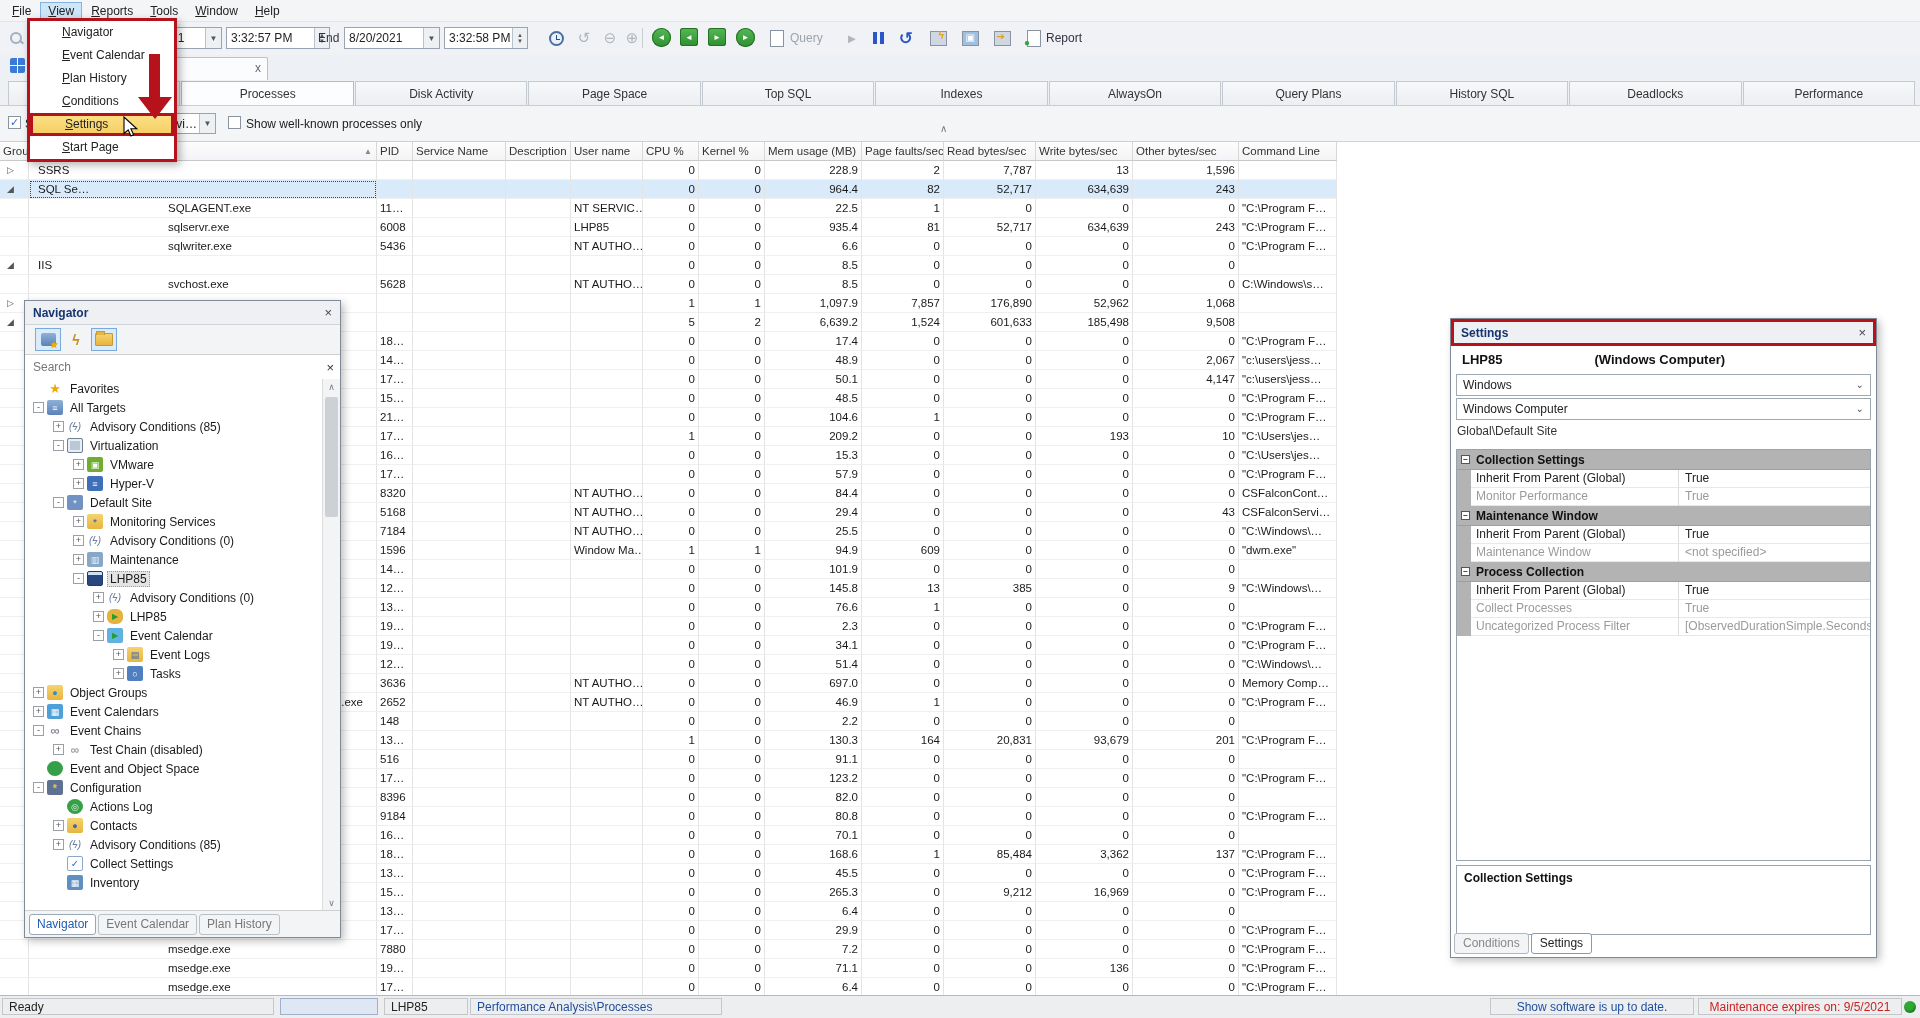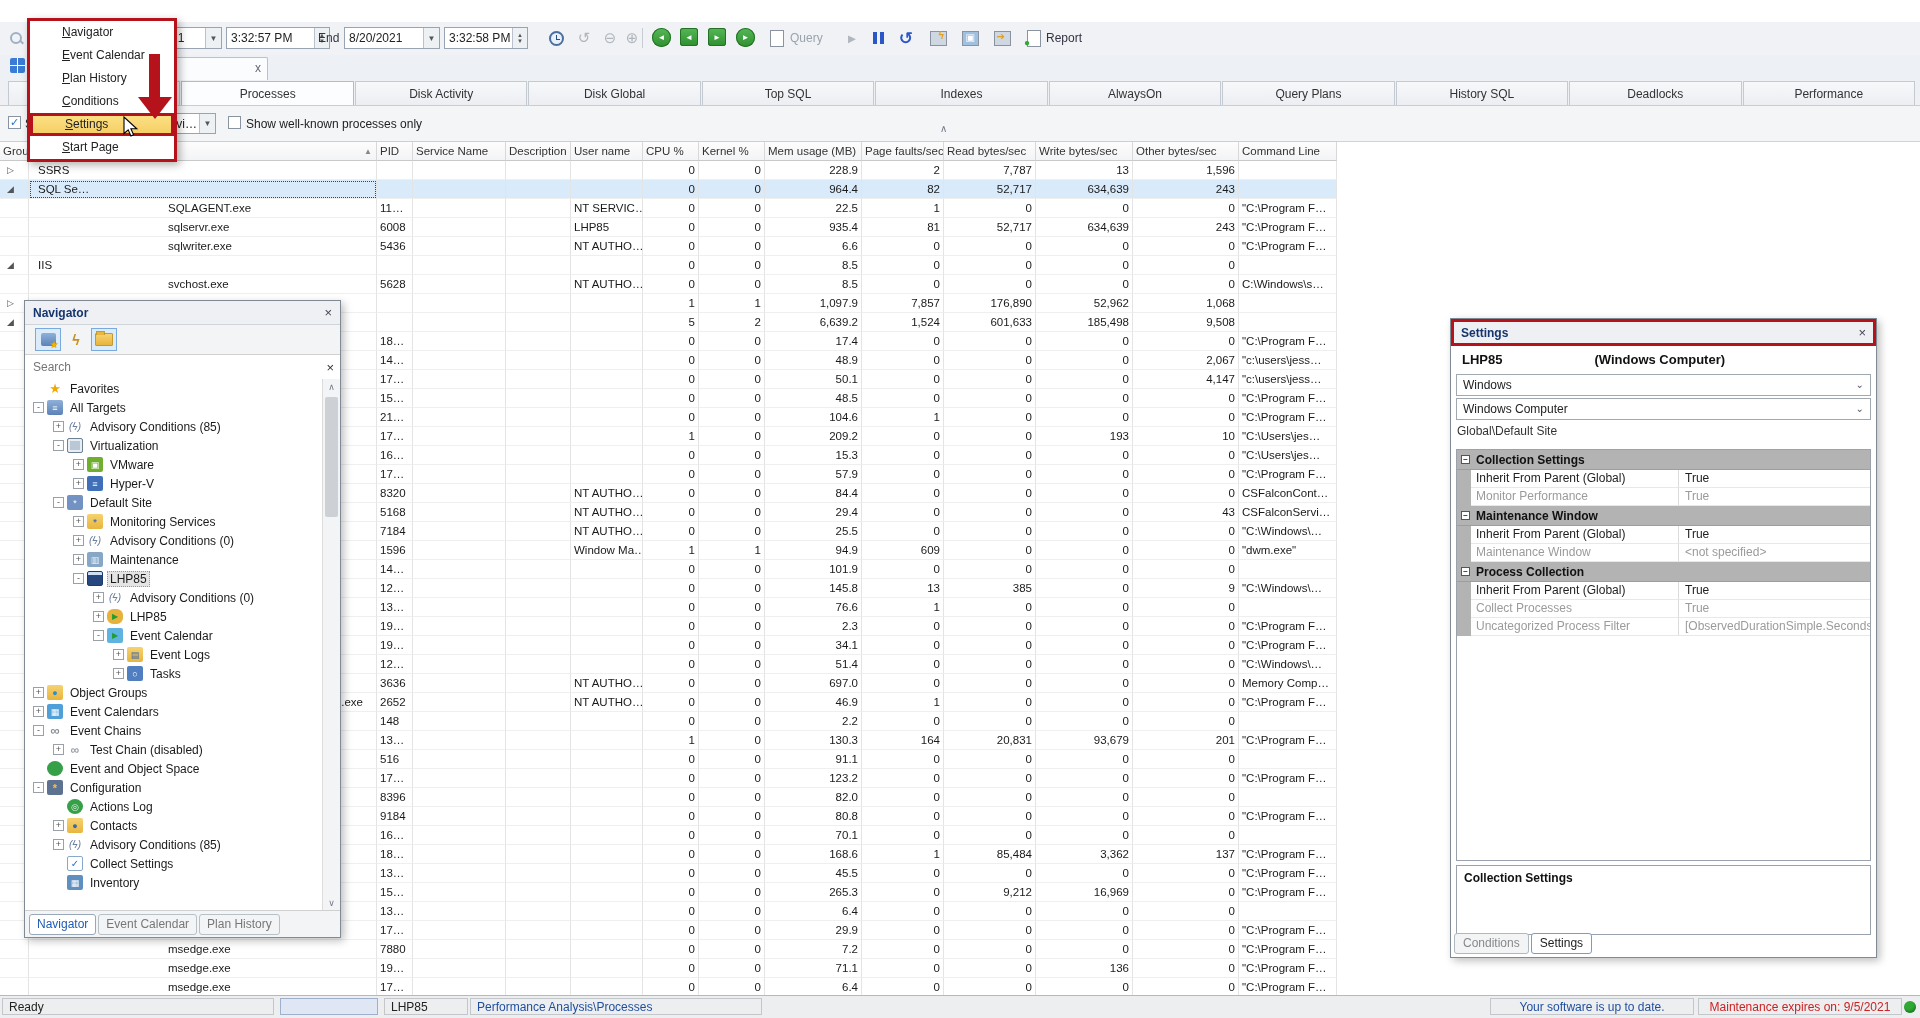--- a/index.html
+++ b/index.html
@@ -203,20 +203,28 @@
   #annot-arrow-head{position:absolute;left:138px;top:97px;width:0;height:0;z-index:46;
                     border-left:17px solid transparent;border-right:17px solid transparent;
                     border-top:22px solid var(--annotation-red,#b5121b);}
   #cursor{position:absolute;left:120px;top:116px;z-index:50;}
 </style>
 </head>
 <body>
 
 <div id="app">
 
+  <div id="menubar">
+      <div class="mb-item"><u>F</u>ile</div>
+      <div class="mb-item active"><u>V</u>iew</div>
+      <div class="mb-item"><u>R</u>eports</div>
+      <div class="mb-item"><u>T</u>ools</div>
+      <div class="mb-item"><u>W</u>indow</div>
+      <div class="mb-item"><u>H</u>elp</div>
+    </div>
 
   <div id="toolbar">
     <span class="tico" style="left:6px;">
         <span class="mag"></span>
       </span>
 
     <div class="tinput" style="left:126px;width:96px;">
       <span>8/20/2021</span>
       <span class="dd-btn">▼</span>
     </div>
@@ -288,21 +296,21 @@
     <span id="dash-grid-icon"></span>
     <div id="doctab">
       <span class="close">x</span>
     </div>
   </div>
 
   <div id="viewtabs">
       <div class="vtab">Dashboard</div>
       <div class="vtab sel">Processes</div>
       <div class="vtab">Disk Activity</div>
-      <div class="vtab">Disk Global</div>
+      <div class="vtab">Page Space</div>
       <div class="vtab">Top SQL</div>
       <div class="vtab">Indexes</div>
       <div class="vtab">AlwaysOn</div>
       <div class="vtab">Query Plans</div>
       <div class="vtab">History SQL</div>
       <div class="vtab">Deadlocks</div>
       <div class="vtab">Performance</div>
     </div>
 
   <div id="filterbar">
@@ -368,25 +376,25 @@
   </div>
 
   <div id="statusbar">
     <div class="sb-cell" style="left:2px;width:272px;">
         <span>Ready</span>
       </div>
     <div class="sb-cell" id="sb-progress" style="left:280px;width:98px;"></div>
     <div class="sb-cell" style="left:384px;width:84px;">
         <span>LHP85</span>
       </div>
-    <div class="sb-cell" id="sb-context" style="left:470px;width:292px;">
+    <div class="sb-cell" id="sb-context" style="left:470px;width:252px;">
         <span>Performance Analysis\Processes</span>
       </div>
     <div class="sb-cell" id="sb-update" style="left:1490px;width:204px;">
-        <span>Your software is up to date.</span>
+        <span>Show software is up to date.</span>
       </div>
     <div class="sb-cell" id="sb-maint" style="left:1698px;width:204px;">
         <span>Maintenance expires on: 9/5/2021</span>
       </div>
     <span id="sb-dot"></span>
   </div>
 
   <div id="navigator" class="panel">
     <div class="ptitle">
       <span>Navigator</span>

